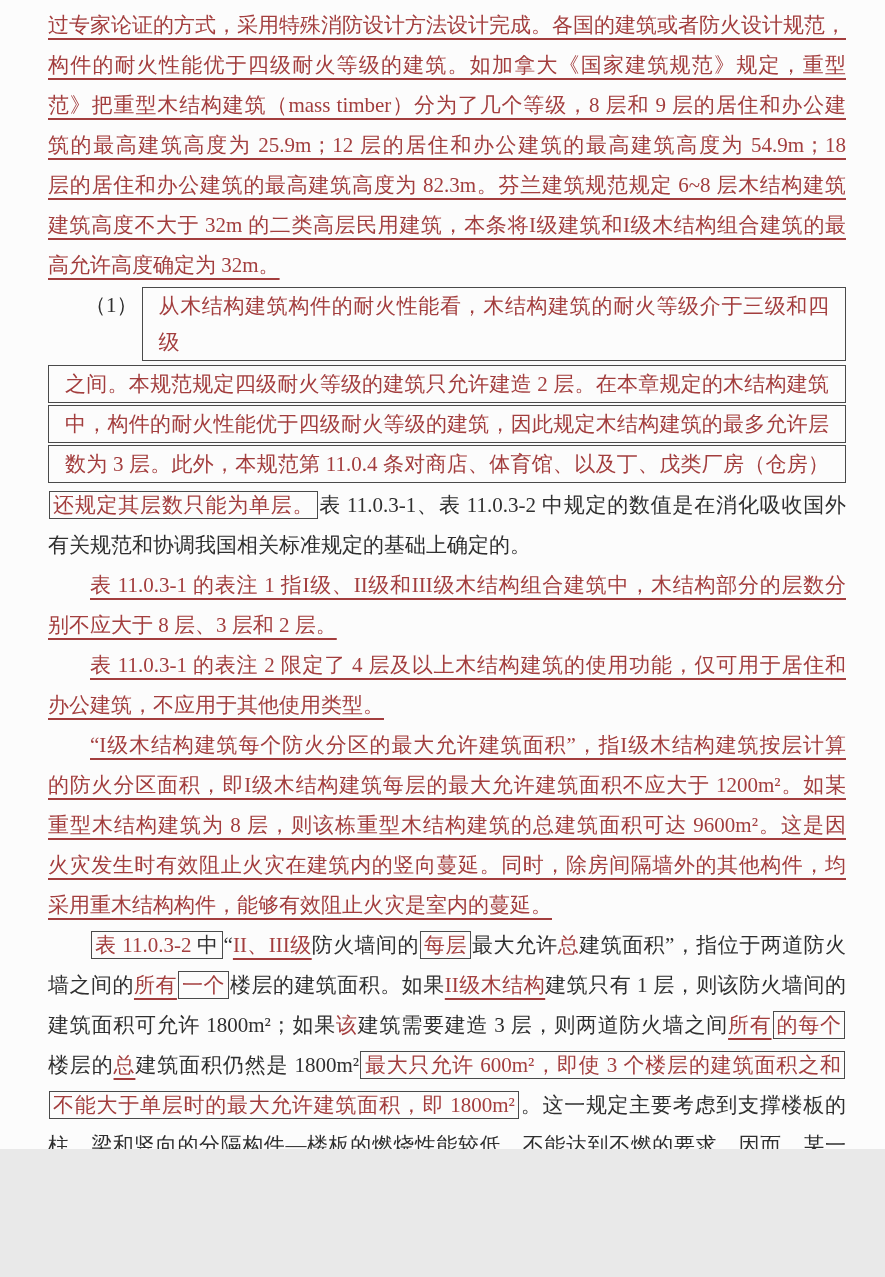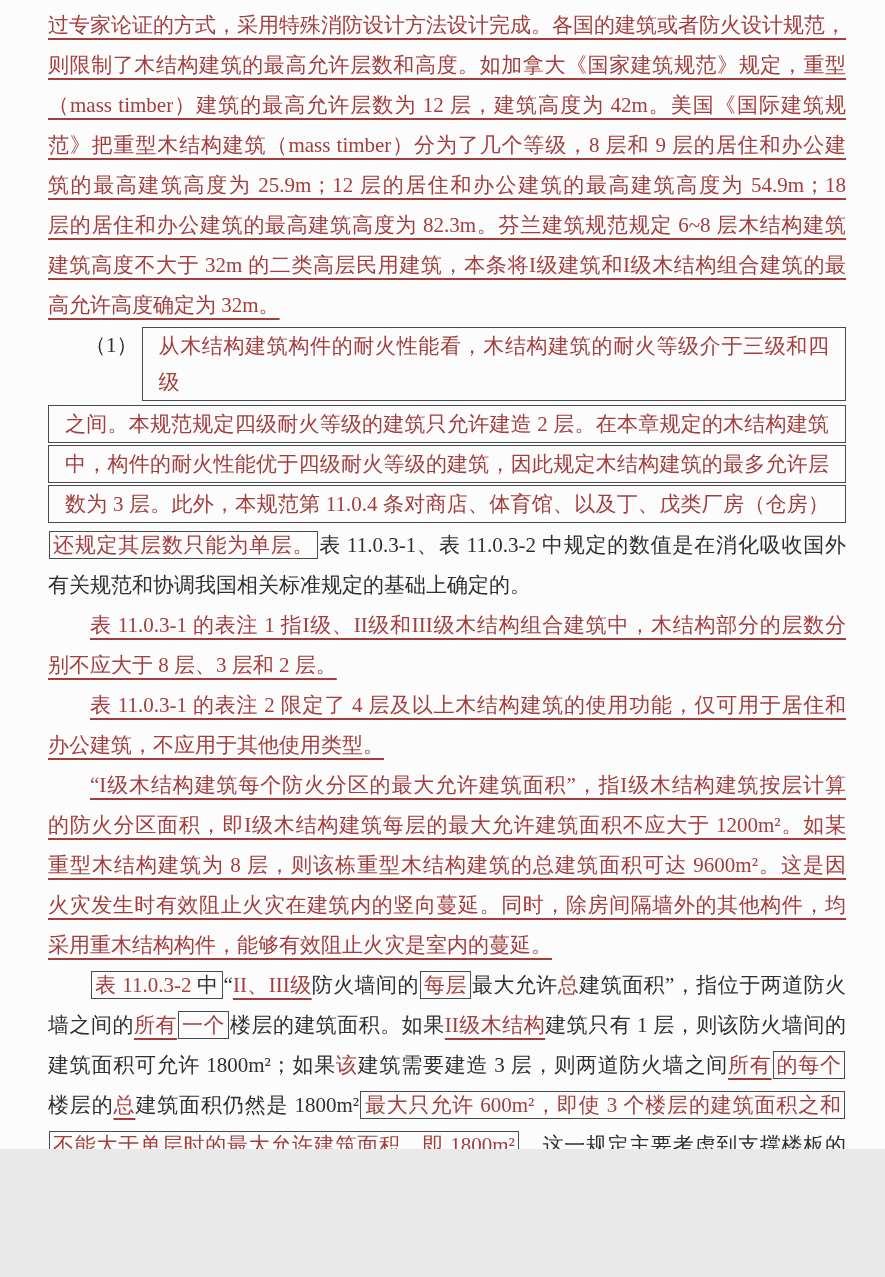--- a/index.html
+++ b/index.html
@@ -57,22 +57,21 @@
   .wm-logo .t2{font-family:"Liberation Sans","DejaVu Sans",sans-serif;
     font-weight:bold;font-size:10px;line-height:15px;color:#151515;}
 </style>
 </head>
 <body>
 
 <div class="page">
 
   <div class="doc" id="doc">
       <div class="line"><span class="s-ru">过专家论证的方式，采用特殊消防设计方法设计完成。各国的建筑或者防火设计规范，</span></div>
-      <div class="line"><span class="s-ru">则限制了木结构建筑的最高允许层数和高度。如加拿大《国家建筑规范》规定，重型</span></div>
-      <div class="line"><span class="s-ru">（mass timber）建筑的最高允许层数为 12 层，建筑高度为 42m。美国《国际建筑规</span></div>
+      <div class="line"><span class="s-ru">构件的耐火性能优于四级耐火等级的建筑。如加拿大《国家建筑规范》规定，重型</span></div>
       <div class="line"><span class="s-ru">范》把重型木结构建筑（mass timber）分为了几个等级，8 层和 9 层的居住和办公建</span></div>
       <div class="line"><span class="s-ru">筑的最高建筑高度为 25.9m；12 层的居住和办公建筑的最高建筑高度为 54.9m；18</span></div>
       <div class="line"><span class="s-ru">层的居住和办公建筑的最高建筑高度为 82.3m。芬兰建筑规范规定 6~8 层木结构建筑</span></div>
       <div class="line"><span class="s-ru">建筑高度不大于 32m 的二类高层民用建筑，本条将I级建筑和I级木结构组合建筑的最</span></div>
       <div class="line short"><span class="s-ru">高允许高度确定为 32m。</span></div>
       <div class="line flexline">
         <span class="s-b lead">（1）</span>
         <span class="blockbox"><span class="s-r">从木结构建筑构件的耐火性能看，木结构建筑的耐火等级介于三级和四级</span></span>
       </div>
       <div class="line">

